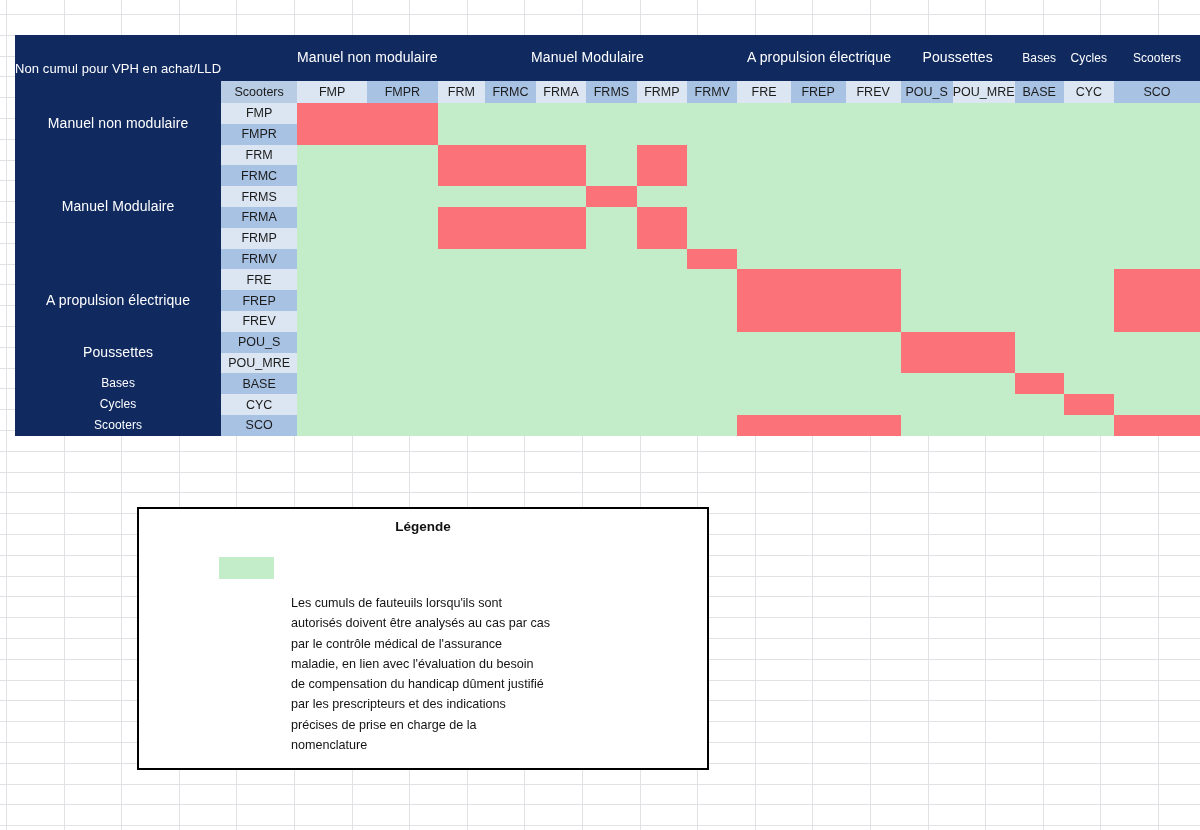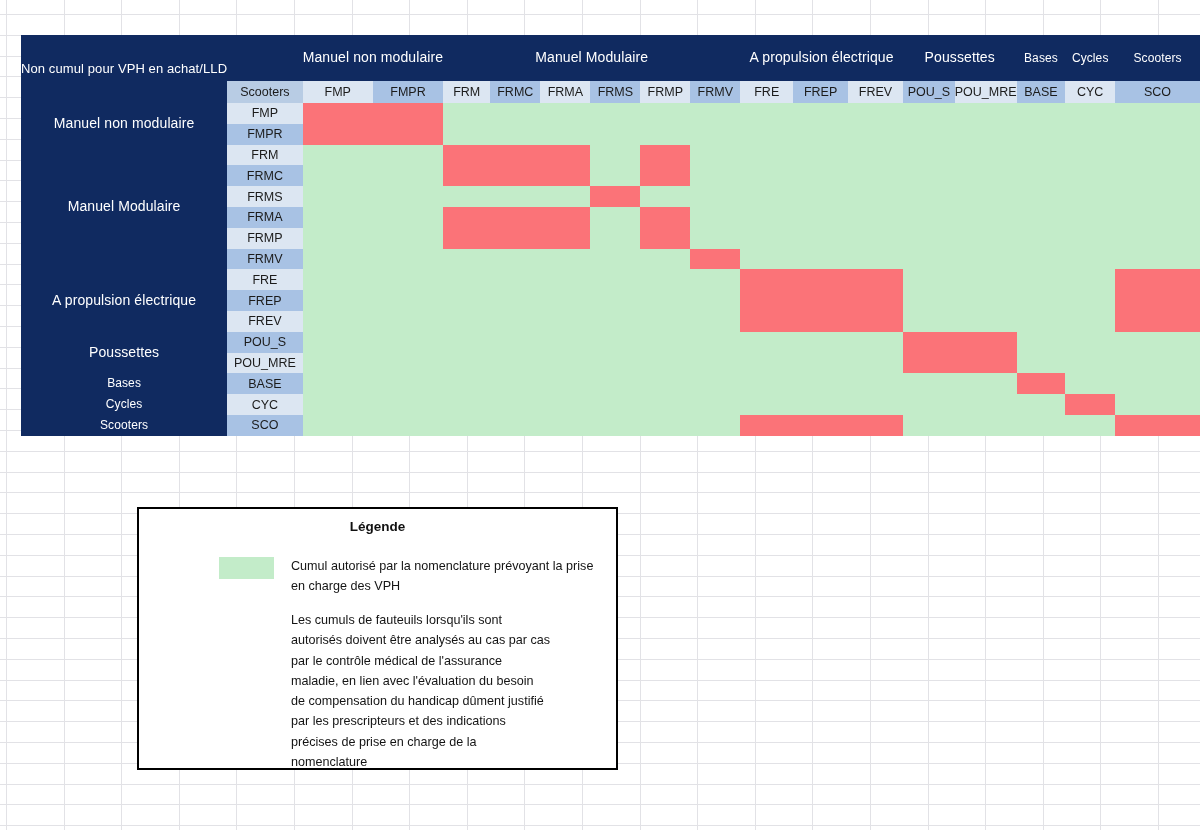--- a/index.html
+++ b/index.html
@@ -27,21 +27,21 @@
     background: #e2e2e6;
   }
   #gridlines .gl-h {
     position: absolute; left: 0; right: 0; height: 1px;
     background: #e2e2e6;
   }
 
   
   #matrix {
     position: absolute;
-    left: 21px; top: 35px;
+    left: 15px; top: 35px;
     border-collapse: separate;
     border-spacing: 0;
     z-index: 2;
     table-layout: fixed;
   }
   #matrix td, #matrix th {
     padding: 0;
     border: 0;
     font-weight: normal;
     vertical-align: middle;
@@ -89,21 +89,21 @@
     height: 20.8px;
     border: 1px solid #ffffff;
   }
   .cell.ok { background: #c3ecc9; }
   .cell.no { background: #fb7378; }
 
   
   #legend {
     position: absolute;
     left: 137px; top: 507px;
-    width: 481px; height: 263px;
+    width: 572px; height: 263px;
     background: #ffffff;
     border: 2.5px solid #000000;
     z-index: 3;
     padding: 10px 0 0 0;
   }
   #legend .lg-title {
     text-align: center;
     font-weight: bold;
     font-size: 13.5px;
     color: #111;
@@ -571,21 +571,20 @@
           <td class="cell no"></td>
         </tr>
       </tbody>
   </table>
 
   <div id="legend">
     <div class="lg-title">Légende</div>
 
     <div class="lg-row">
       <div class="lg-swatch ok"></div>
-      <div class="lg-text">Cumul autorisé par la nomenclature prévoyant la prise en charge des VPH</div>
     </div>
 
     <div class="lg-note">Les cumuls de fauteuils lorsqu'ils sont autorisés doivent être analysés au cas par cas par le contrôle médical de l'assurance maladie, en lien avec l'évaluation du besoin de compensation du handicap dûment justifié par les prescripteurs et des indications précises de prise en charge de la nomenclature</div>
 
     <div class="lg-gap"></div>
 
   </div>
 
 </div>
 

